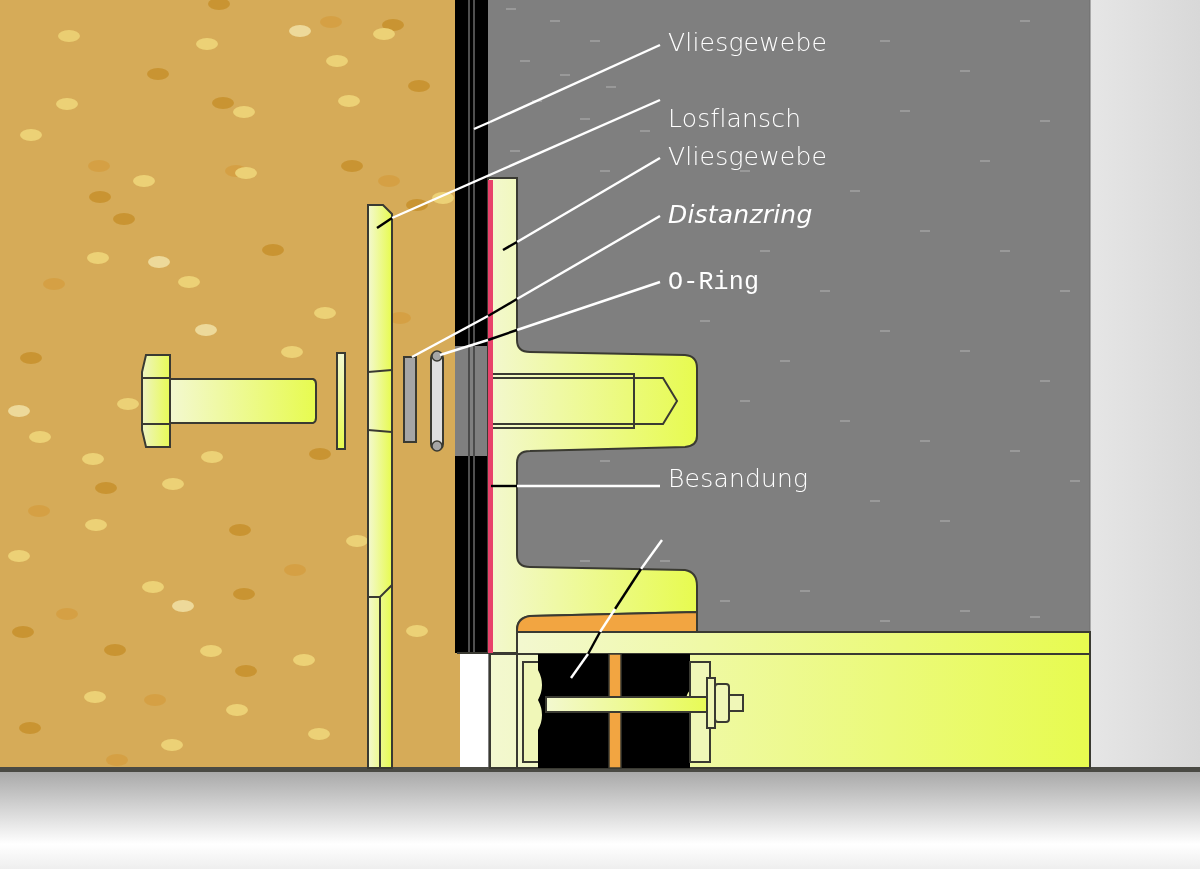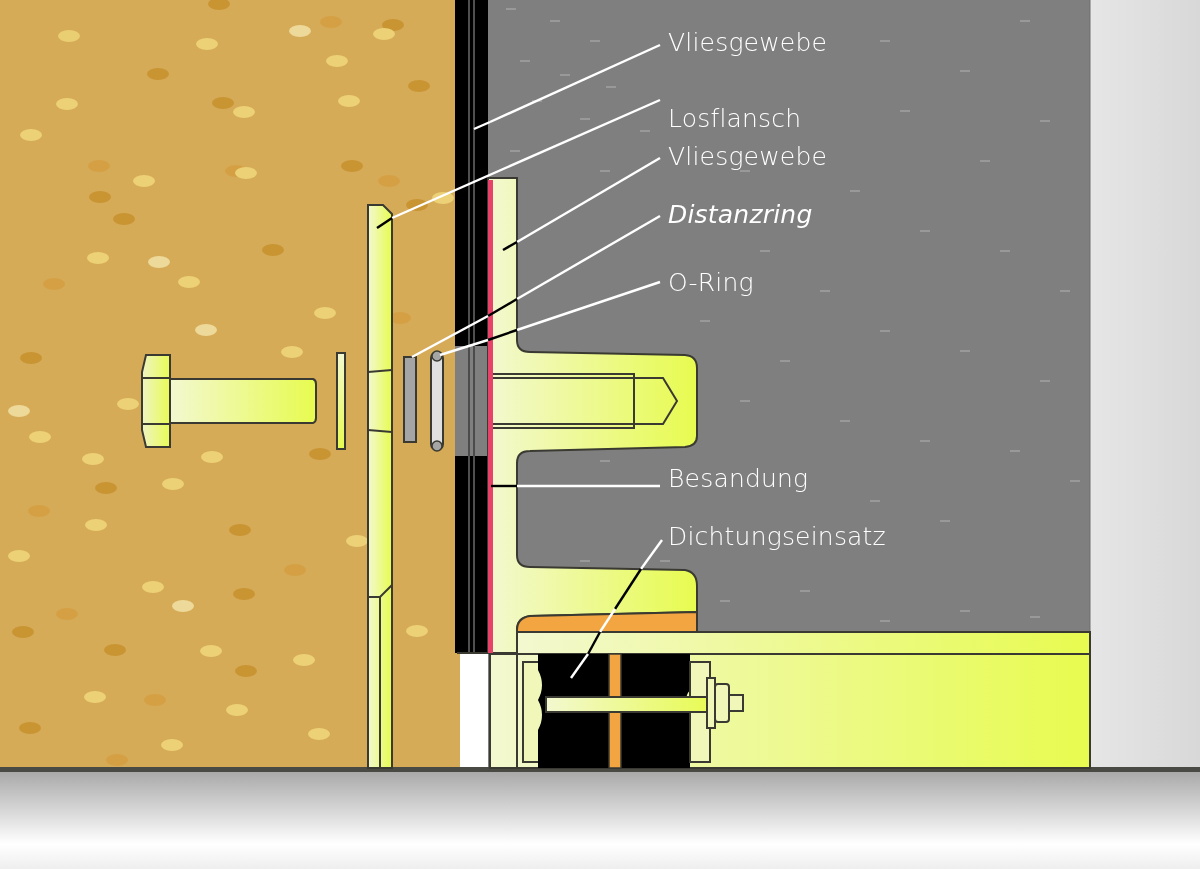--- a/index.html
+++ b/index.html
@@ -264,16 +264,15 @@
       <line x1="615" y1="609" x2="600" y2="632" stroke="#ffffff"></line>
       <line x1="600" y1="632" x2="588" y2="654" stroke="#000000"></line>
       <line x1="588" y1="654" x2="571" y2="678" stroke="#ffffff"></line>
     </g>
   </svg>
 
   <span class="label" style="left:668px; top:30px;">Vliesgewebe</span>
   <span class="label" style="left:668px; top:86px;margin-top:20px;">Losflansch</span>
   <span class="label" style="left:668px; top:144px;">Vliesgewebe</span>
   <span class="label" style="left:668px; top:202px;font-style:italic;">Distanzring</span>
-  <span class="label" style="left:668px; top:270px;">O-Ring</span>
+  <span class="label" style="left:668px; top:270px;font-family:Liberation Mono, monospace;">O-Ring</span>
   <span class="label" style="left:668px; top:466px;">Besandung</span>
-  <span class="label" style="left:668px; top:524px;">Dichtungseinsatz</span>
 </div>
 
 </body></html>

